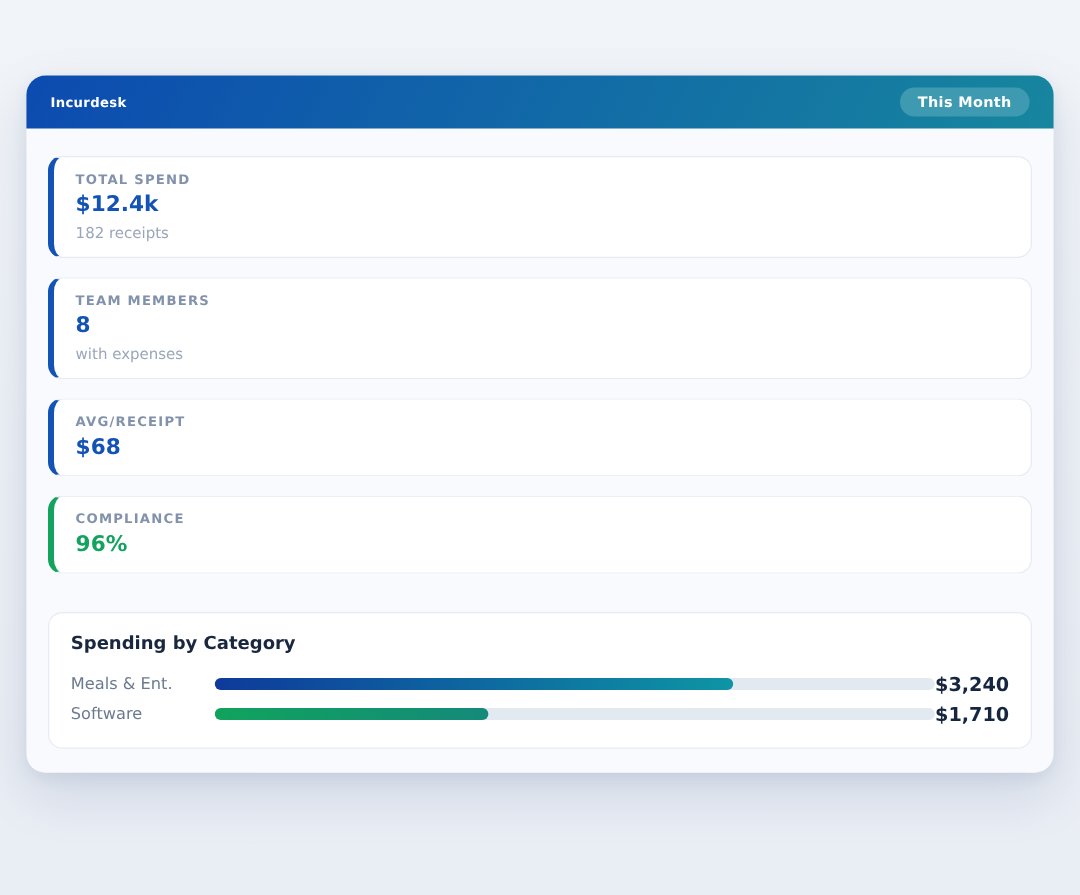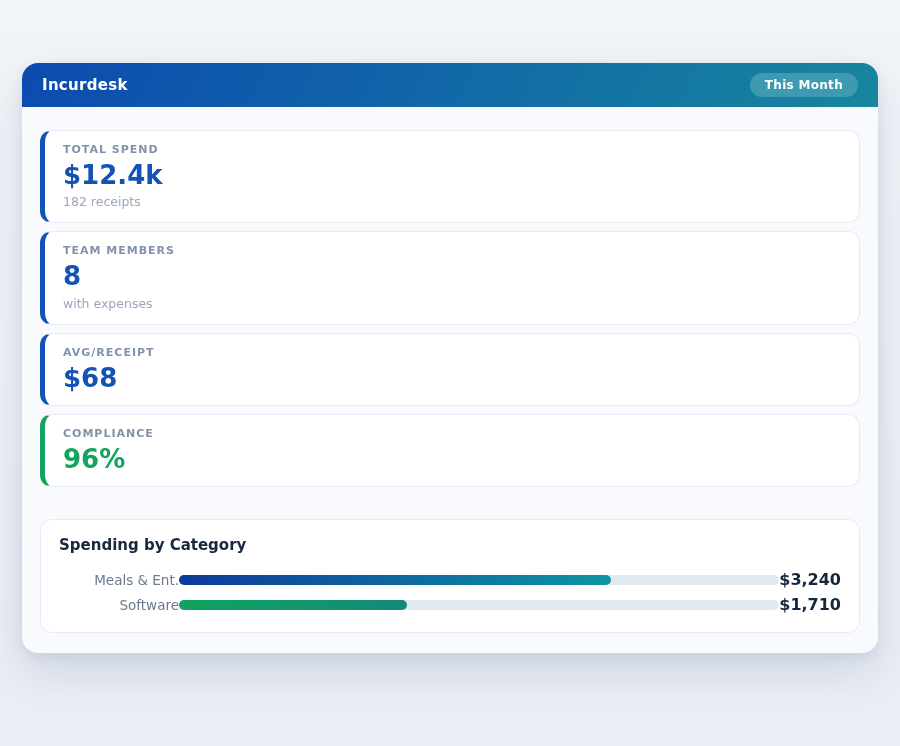--- a/index.html
+++ b/index.html
@@ -11,40 +11,40 @@
   }
   .app {
     position:absolute; left:22px; top:63px; width:856px;
     border-radius:16px; background:#f8fafd;
     box-shadow:0 18px 44px rgba(24,52,110,.13), 0 4px 12px rgba(24,52,110,.07);
   }
   .app-header {
     height:44px; display:flex; align-items:center; justify-content:space-between;
     padding:0 20px; border-radius:16px 16px 0 0;
   }
-  .app-title { color:#ffffff; font-weight:bold; font-size:15px; letter-spacing:.3px; }
+  .app-title { color:#ffffff; font-weight:bold; font-size:11px; letter-spacing:.3px; }
   .badge {
     color:#ffffff; font-weight:bold; font-size:12px; letter-spacing:.3px;
     padding:5px 15px; border-radius:999px; cursor:pointer;
   }
   .app-body { padding:23px 18px 20px; }
   .stat {
     background:#ffffff; border:1px solid #e6ebf3; border-left:5px solid #1253b5;
-    border-radius:12px; padding:12px 18px 13px; margin-bottom:8px;
+    border-radius:12px; padding:12px 18px 13px; margin-bottom:16px;
   }
   .stat-label { font-size:11px; font-weight:bold; letter-spacing:1px; color:#8292ab; }
-  .stat-value { font-size:26px; font-weight:bold; margin-top:6px; line-height:1.05; }
+  .stat-value { font-size:18px; font-weight:bold; margin-top:6px; line-height:1.05; }
   .stat-sub { font-size:12.5px; color:#9aa6ba; margin-top:5px; }
   .panel {
     background:#ffffff; border:1px solid #e6ebf3; border-radius:12px;
     padding:16px 18px 15px; margin-top:32px;
   }
   .panel-title { font-size:15px; font-weight:bold; color:#19273f; margin-bottom:13px; }
   .crow { display:grid; grid-template-columns:120px 1fr 62px; align-items:center; height:25px; }
-  .crow-label { font-size:13.5px; color:#6b7a90;text-align:right; }
+  .crow-label { font-size:13.5px; color:#6b7a90; }
   .track { height:10px; border-radius:5px; background:#e3e9f1; }
   .fill { height:10px; border-radius:5px; }
   .crow-value { font-size:16px; font-weight:bold; color:#17263f; text-align:right; }
 </style>
 </head>
 <body>
 
 <div class="app">
   <div class="app-header" style="background: linear-gradient(115deg, rgb(12, 75, 176) 0%, rgb(23, 134, 158) 100%);">
     <div class="app-title">Incurdesk</div>

